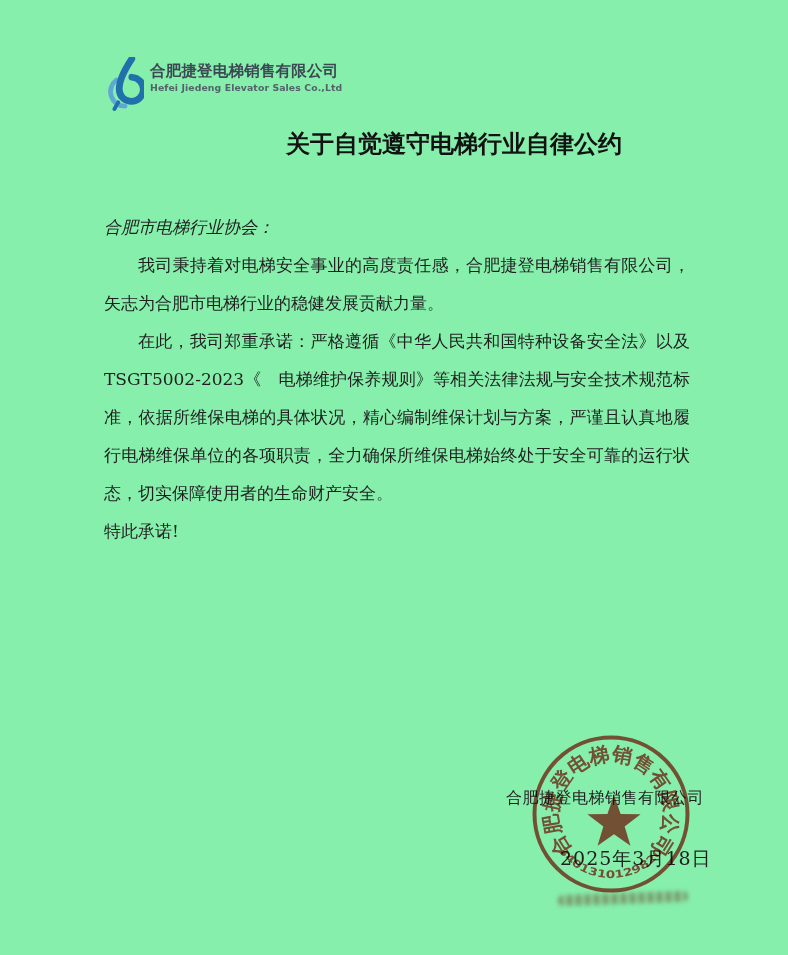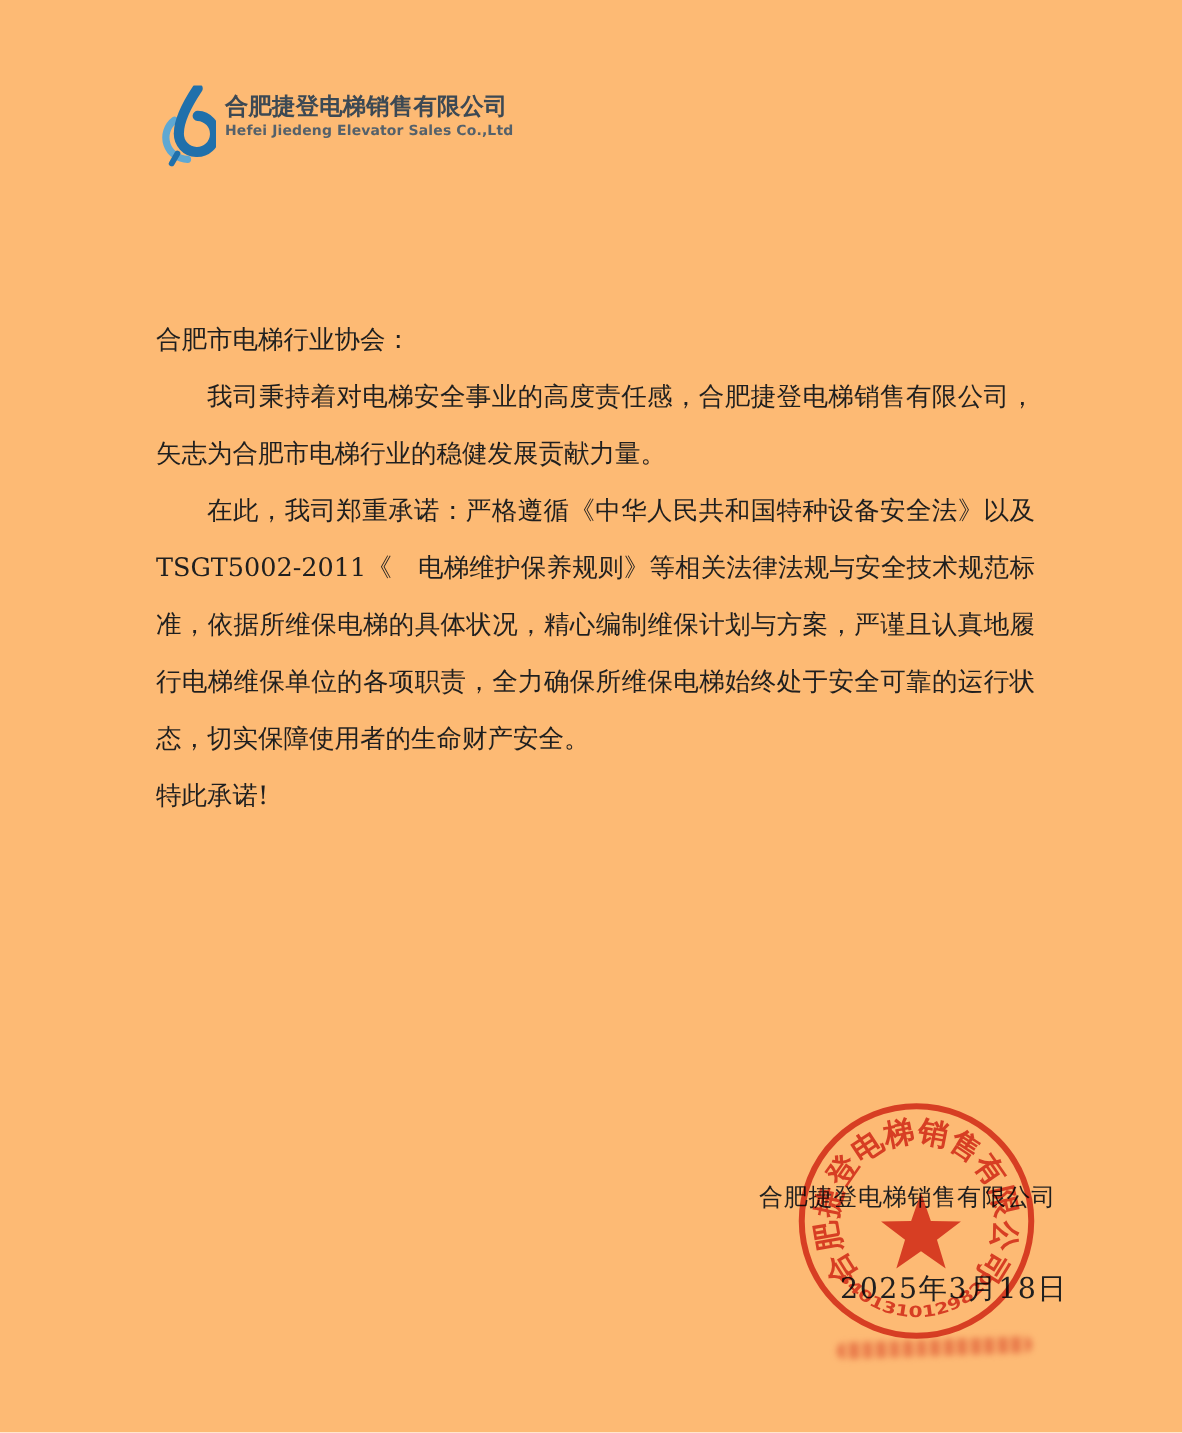--- a/index.html
+++ b/index.html
@@ -1,17 +1,17 @@
 <!DOCTYPE html>
 <html><head>
 <meta charset="utf-8">
 <style>
   html,body{margin:0;padding:0;background:#fff;}
   .page{
-    position:relative;width:788px;height:955px;background:#fdba74;overflow:hidden;
+    position:relative;width:788px;height:955px;background:#86efac;overflow:hidden;
     font-family:"DejaVu Serif","Liberation Serif",serif;color:#1f1f1f;
   }
   
   .logo{position:absolute;left:108px;top:57px;display:flex;align-items:flex-start;}
   .logo-icon{width:36px;height:54px;margin-right:6px;}
   .logo-text{display:flex;flex-direction:column;line-height:1.1;padding-top:6px;}
   .logo-cn{
     font-family:"DejaVu Sans","Liberation Sans",sans-serif;font-weight:bold;
     font-size:15.5px;letter-spacing:0.2px;color:#3c4954;white-space:nowrap;
   }
@@ -23,21 +23,21 @@
   .doc-title{
     position:absolute;left:286px;top:128px;font-size:24px;font-weight:bold;color:#121212;
     letter-spacing:0px;white-space:nowrap;
   }
   
   .content{
     position:absolute;left:104px;top:208px;width:586px;
     font-size:17px;line-height:38px;text-align:justify;word-break:break-all;
   }
   .content p{margin:0;}
-  .salutation{text-indent:0;}
+  .salutation{text-indent:0;font-style:italic;}
   .para{text-indent:2em;}
   .para-1{margin-top:12px;}
   .para-2{margin-top:2px;}
   .para-3{margin-top:40px;}
   .closing{margin-top:19px;text-indent:0;}
   
   .sig-company{position:absolute;left:506px;top:788px;font-size:16px;letter-spacing:0.5px;white-space:nowrap;}
   .sig-date{position:absolute;left:560px;top:846px;font-size:19px;letter-spacing:1px;white-space:nowrap;}
   
   .seal{position:absolute;left:516px;top:722px;width:200px;height:200px;mix-blend-mode:multiply;opacity:0.85;}
@@ -57,25 +57,26 @@
       <path d="M8 24 a15 15 0 0 0 9 27" fill="none" stroke="#5fa8d3" stroke-width="5" stroke-linecap="round"></path>
       <path d="M24 2 C16 14 11 24 11 33 a12.5 12.5 0 1 0 13 -12" fill="none" stroke="#2070ab" stroke-width="7" stroke-linecap="round"></path>
       <path d="M10 47 l-4 7" stroke="#2070ab" stroke-width="4" stroke-linecap="round"></path>
     </svg>
     <div class="logo-text">
       <span class="logo-cn">合肥捷登电梯销售有限公司</span>
       <span class="logo-en">Hefei Jiedeng Elevator Sales Co.,Ltd</span>
     </div>
   </div>
 
+  <div class="doc-title">关于自觉遵守电梯行业自律公约</div>
 
   <div class="content">
     <p class="salutation">合肥市电梯行业协会：</p>
     <p class="para para-1">我司秉持着对电梯安全事业的高度责任感，合肥捷登电梯销售有限公司，矢志为合肥市电梯行业的稳健发展贡献力量。</p>
-    <p class="para para-2">在此，我司郑重承诺：严格遵循《中华人民共和国特种设备安全法》以及TSGT5002-2011《　电梯维护保养规则》等相关法律法规与安全技术规范标准，依据所维保电梯的具体状况，精心编制维保计划与方案，严谨且认真地履行电梯维保单位的各项职责，全力确保所维保电梯始终处于安全可靠的运行状态，切实保障使用者的生命财产安全。</p>
+    <p class="para para-2">在此，我司郑重承诺：严格遵循《中华人民共和国特种设备安全法》以及TSGT5002-2023《　电梯维护保养规则》等相关法律法规与安全技术规范标准，依据所维保电梯的具体状况，精心编制维保计划与方案，严谨且认真地履行电梯维保单位的各项职责，全力确保所维保电梯始终处于安全可靠的运行状态，切实保障使用者的生命财产安全。</p>
     <p class="closing">特此承诺!</p>
   </div>
 
   <div class="sig-company">合肥捷登电梯销售有限公司</div>
   <div class="sig-date">2025年3月18日</div>
 
   <svg class="seal" viewBox="0 0 200 200">
     <defs>
       <path id="sealRingTextPath" d="M 57.5 129.5 A 53 53 0 1 1 132.5 129.5" fill="none"></path>
       <path id="sealNumberPath" d="M 41.3 126.9 A 64 64 0 0 0 148.7 126.9" fill="none"></path>

